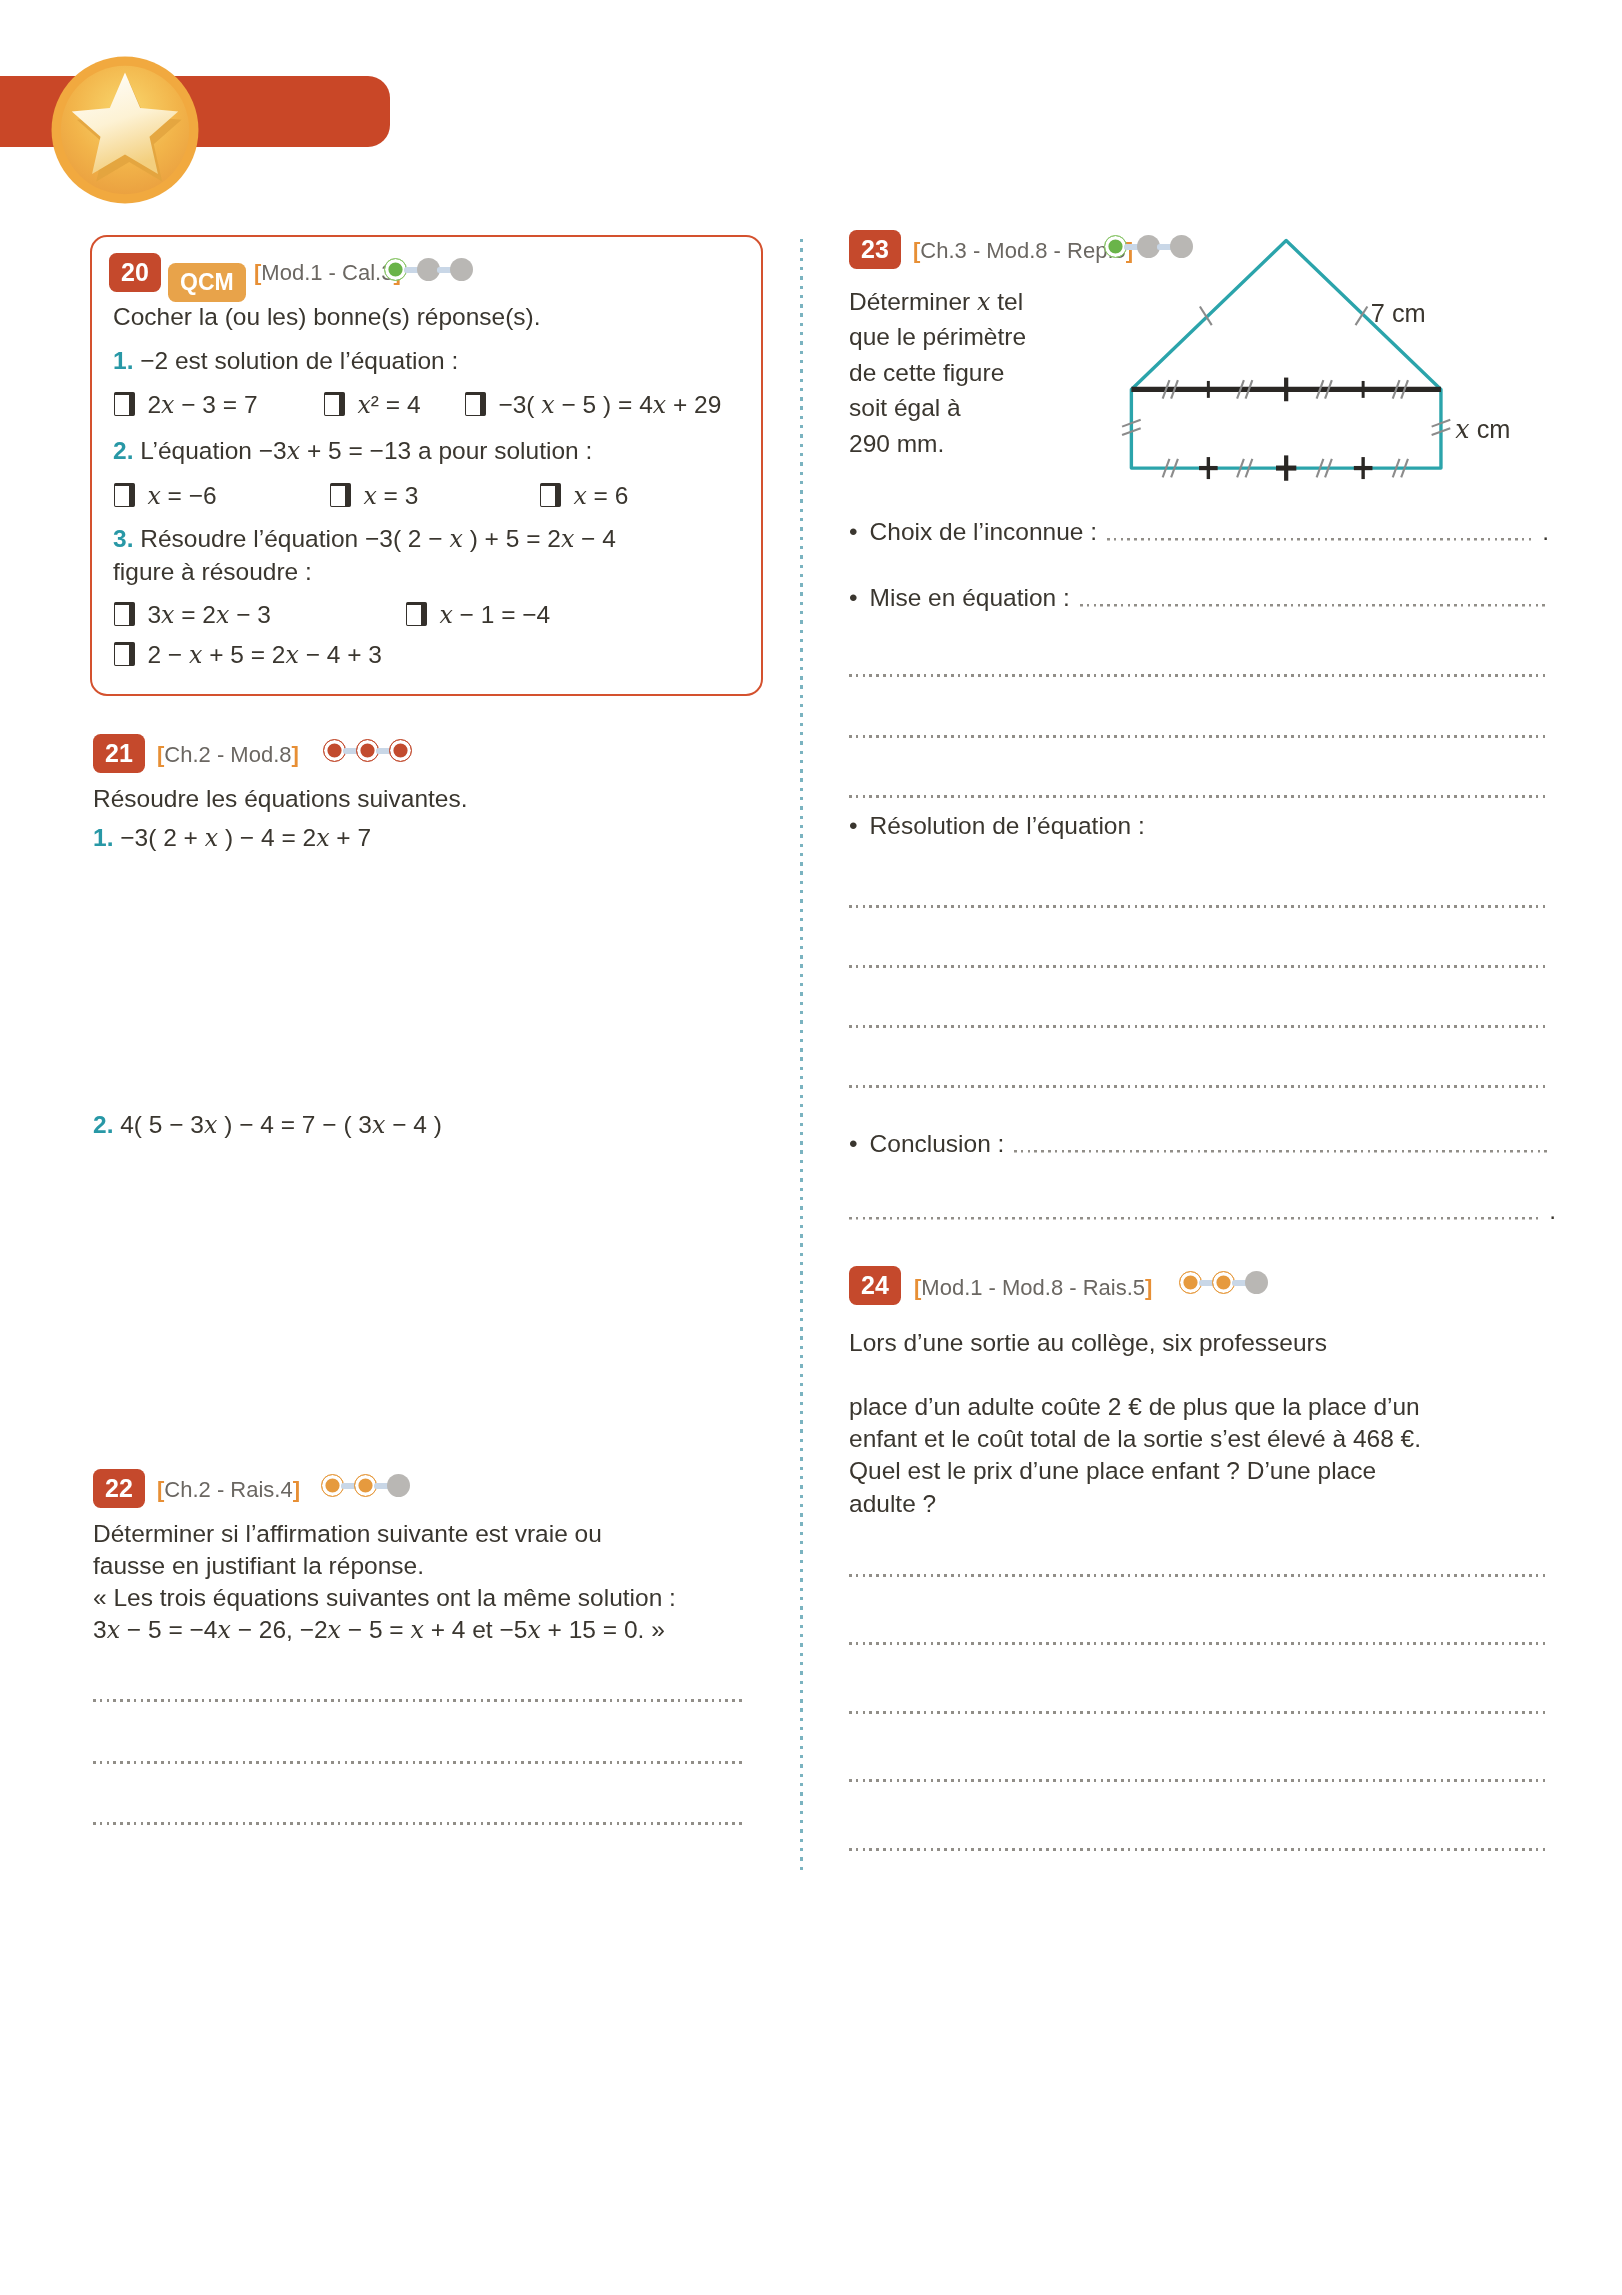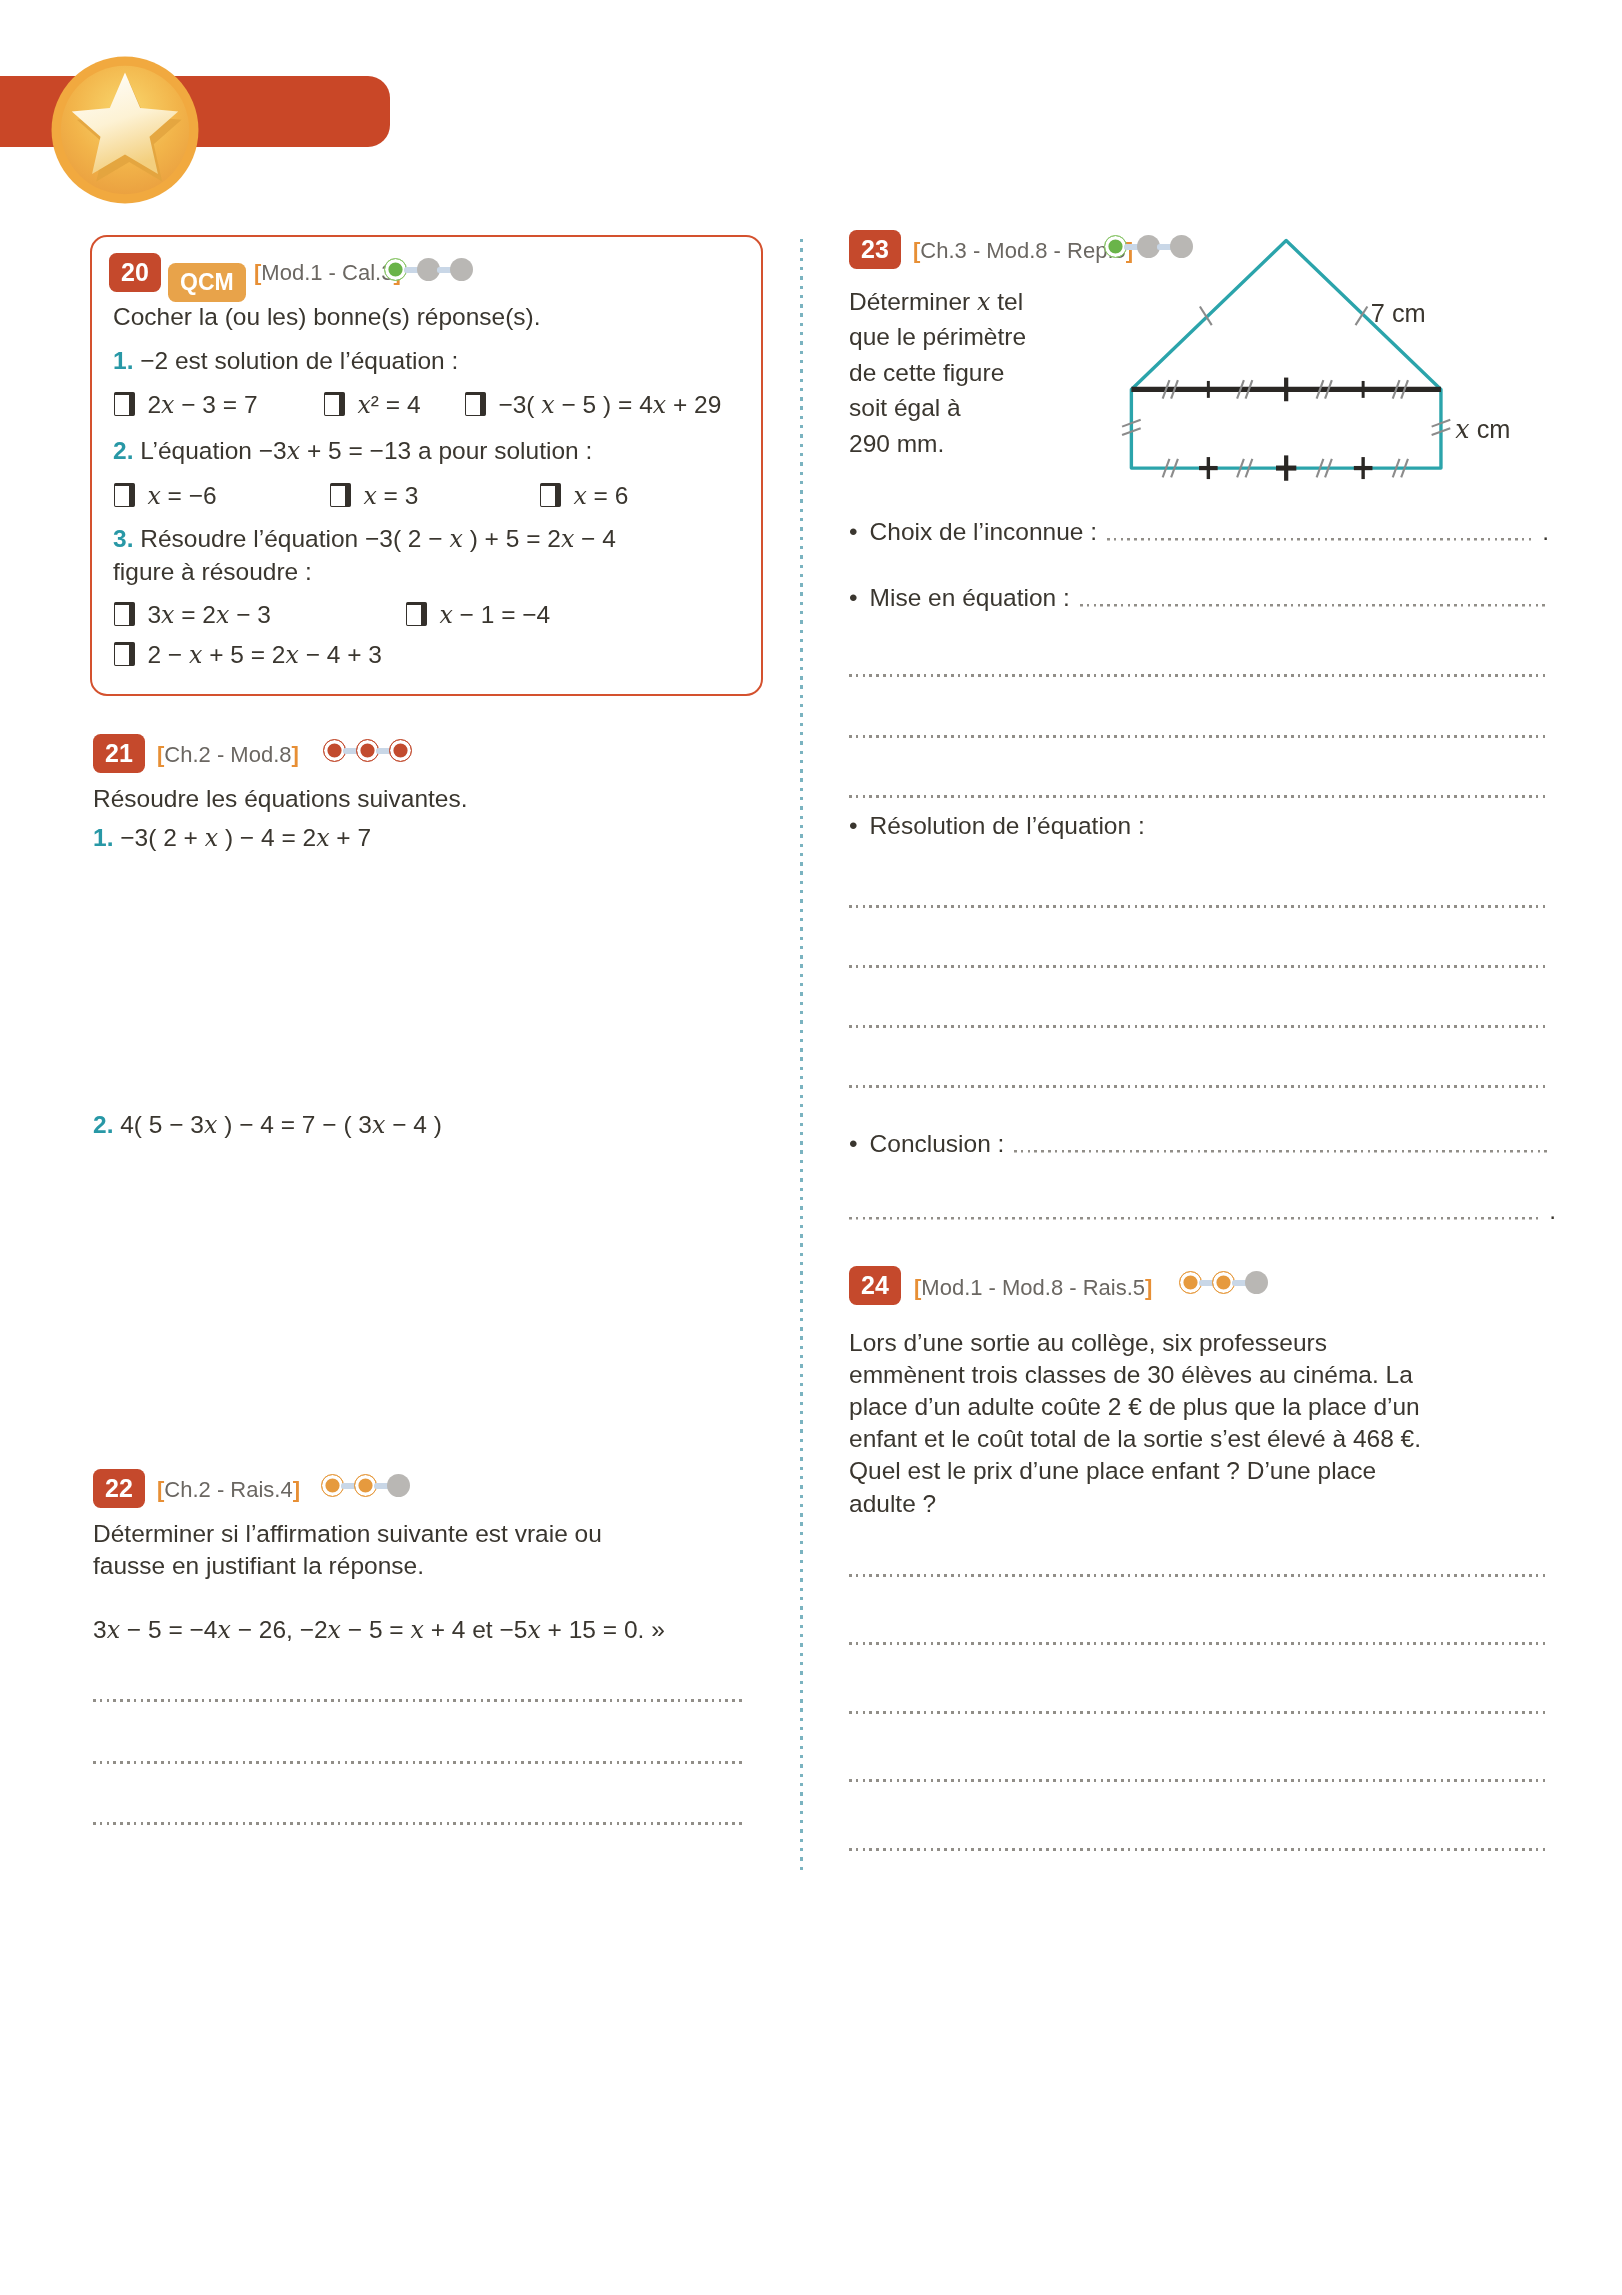--- a/index.html
+++ b/index.html
@@ -140,20 +140,21 @@
   </div>
   <div class="dots" style="left:321px;top:1474px;">
       <span class="dd orange"></span>
       <span class="dlink"></span>
       <span class="dd orange"></span>
       <span class="dlink"></span>
       <span class="dd gray"></span>
     </div>
   <div class="t" style="left:93px;top:1518px;">Déterminer si l’affirmation suivante est vraie ou</div>
   <div class="t" style="left:93px;top:1550px;">fausse en justifiant la réponse.</div>
+  <div class="t" style="left:93px;top:1582px;">« Les trois équations suivantes ont la même solution :</div>
   <div class="t math" style="left:93px;top:1614px;">3<i class="mx">x</i> − 5 = −4<i class="mx">x</i> − 26, −2<i class="mx">x</i> − 5 = <i class="mx">x</i> + 4 et −5<i class="mx">x</i> + 15 = 0. »</div>
 
   <div class="dotline" style="left:93px;top:1699px;width:652px;"></div>
   <div class="dotline" style="left:93px;top:1761px;width:652px;"></div>
   <div class="dotline" style="left:93px;top:1822px;width:652px;"></div>
   <div class="dotline" style="left:93px;top:1884px;width:652px;"></div>
   <div class="dotline" style="left:93px;top:1946px;width:652px;"></div>
   <div class="dotline" style="left:93px;top:2007px;width:652px;"></div>
   <div class="dotline" style="left:93px;top:2069px;width:652px;"></div>
   <div class="dotline" style="left:93px;top:2131px;width:652px;"></div>
@@ -267,21 +268,20 @@
     <b>[</b><span>Mod.1 - Mod.8 - Rais.5</span><b>]</b>
   </div>
   <div class="dots" style="left:1179px;top:1271px;">
       <span class="dd orange"></span>
       <span class="dlink"></span>
       <span class="dd orange"></span>
       <span class="dlink"></span>
       <span class="dd gray"></span>
     </div>
   <div class="t" style="left:849px;top:1327px;">Lors d’une sortie au collège, six professeurs</div>
-  <div class="t" style="left:849px;top:1359px;">emmènent trois classes de 30 élèves au cinéma. La</div>
   <div class="t" style="left:849px;top:1391px;">place d’un adulte coûte 2 € de plus que la place d’un</div>
   <div class="t" style="left:849px;top:1423px;">enfant et le coût total de la sortie s’est élevé à 468 €.</div>
   <div class="t" style="left:849px;top:1455px;">Quel est le prix d’une place enfant ? D’une place</div>
   <div class="t" style="left:849px;top:1488px;">adulte ?</div>
 
   <div class="dotline" style="left:849px;top:1574px;width:700px;"></div>
   <div class="dotline" style="left:849px;top:1642px;width:700px;"></div>
   <div class="dotline" style="left:849px;top:1711px;width:700px;"></div>
   <div class="dotline" style="left:849px;top:1779px;width:700px;"></div>
   <div class="dotline" style="left:849px;top:1848px;width:700px;"></div>

